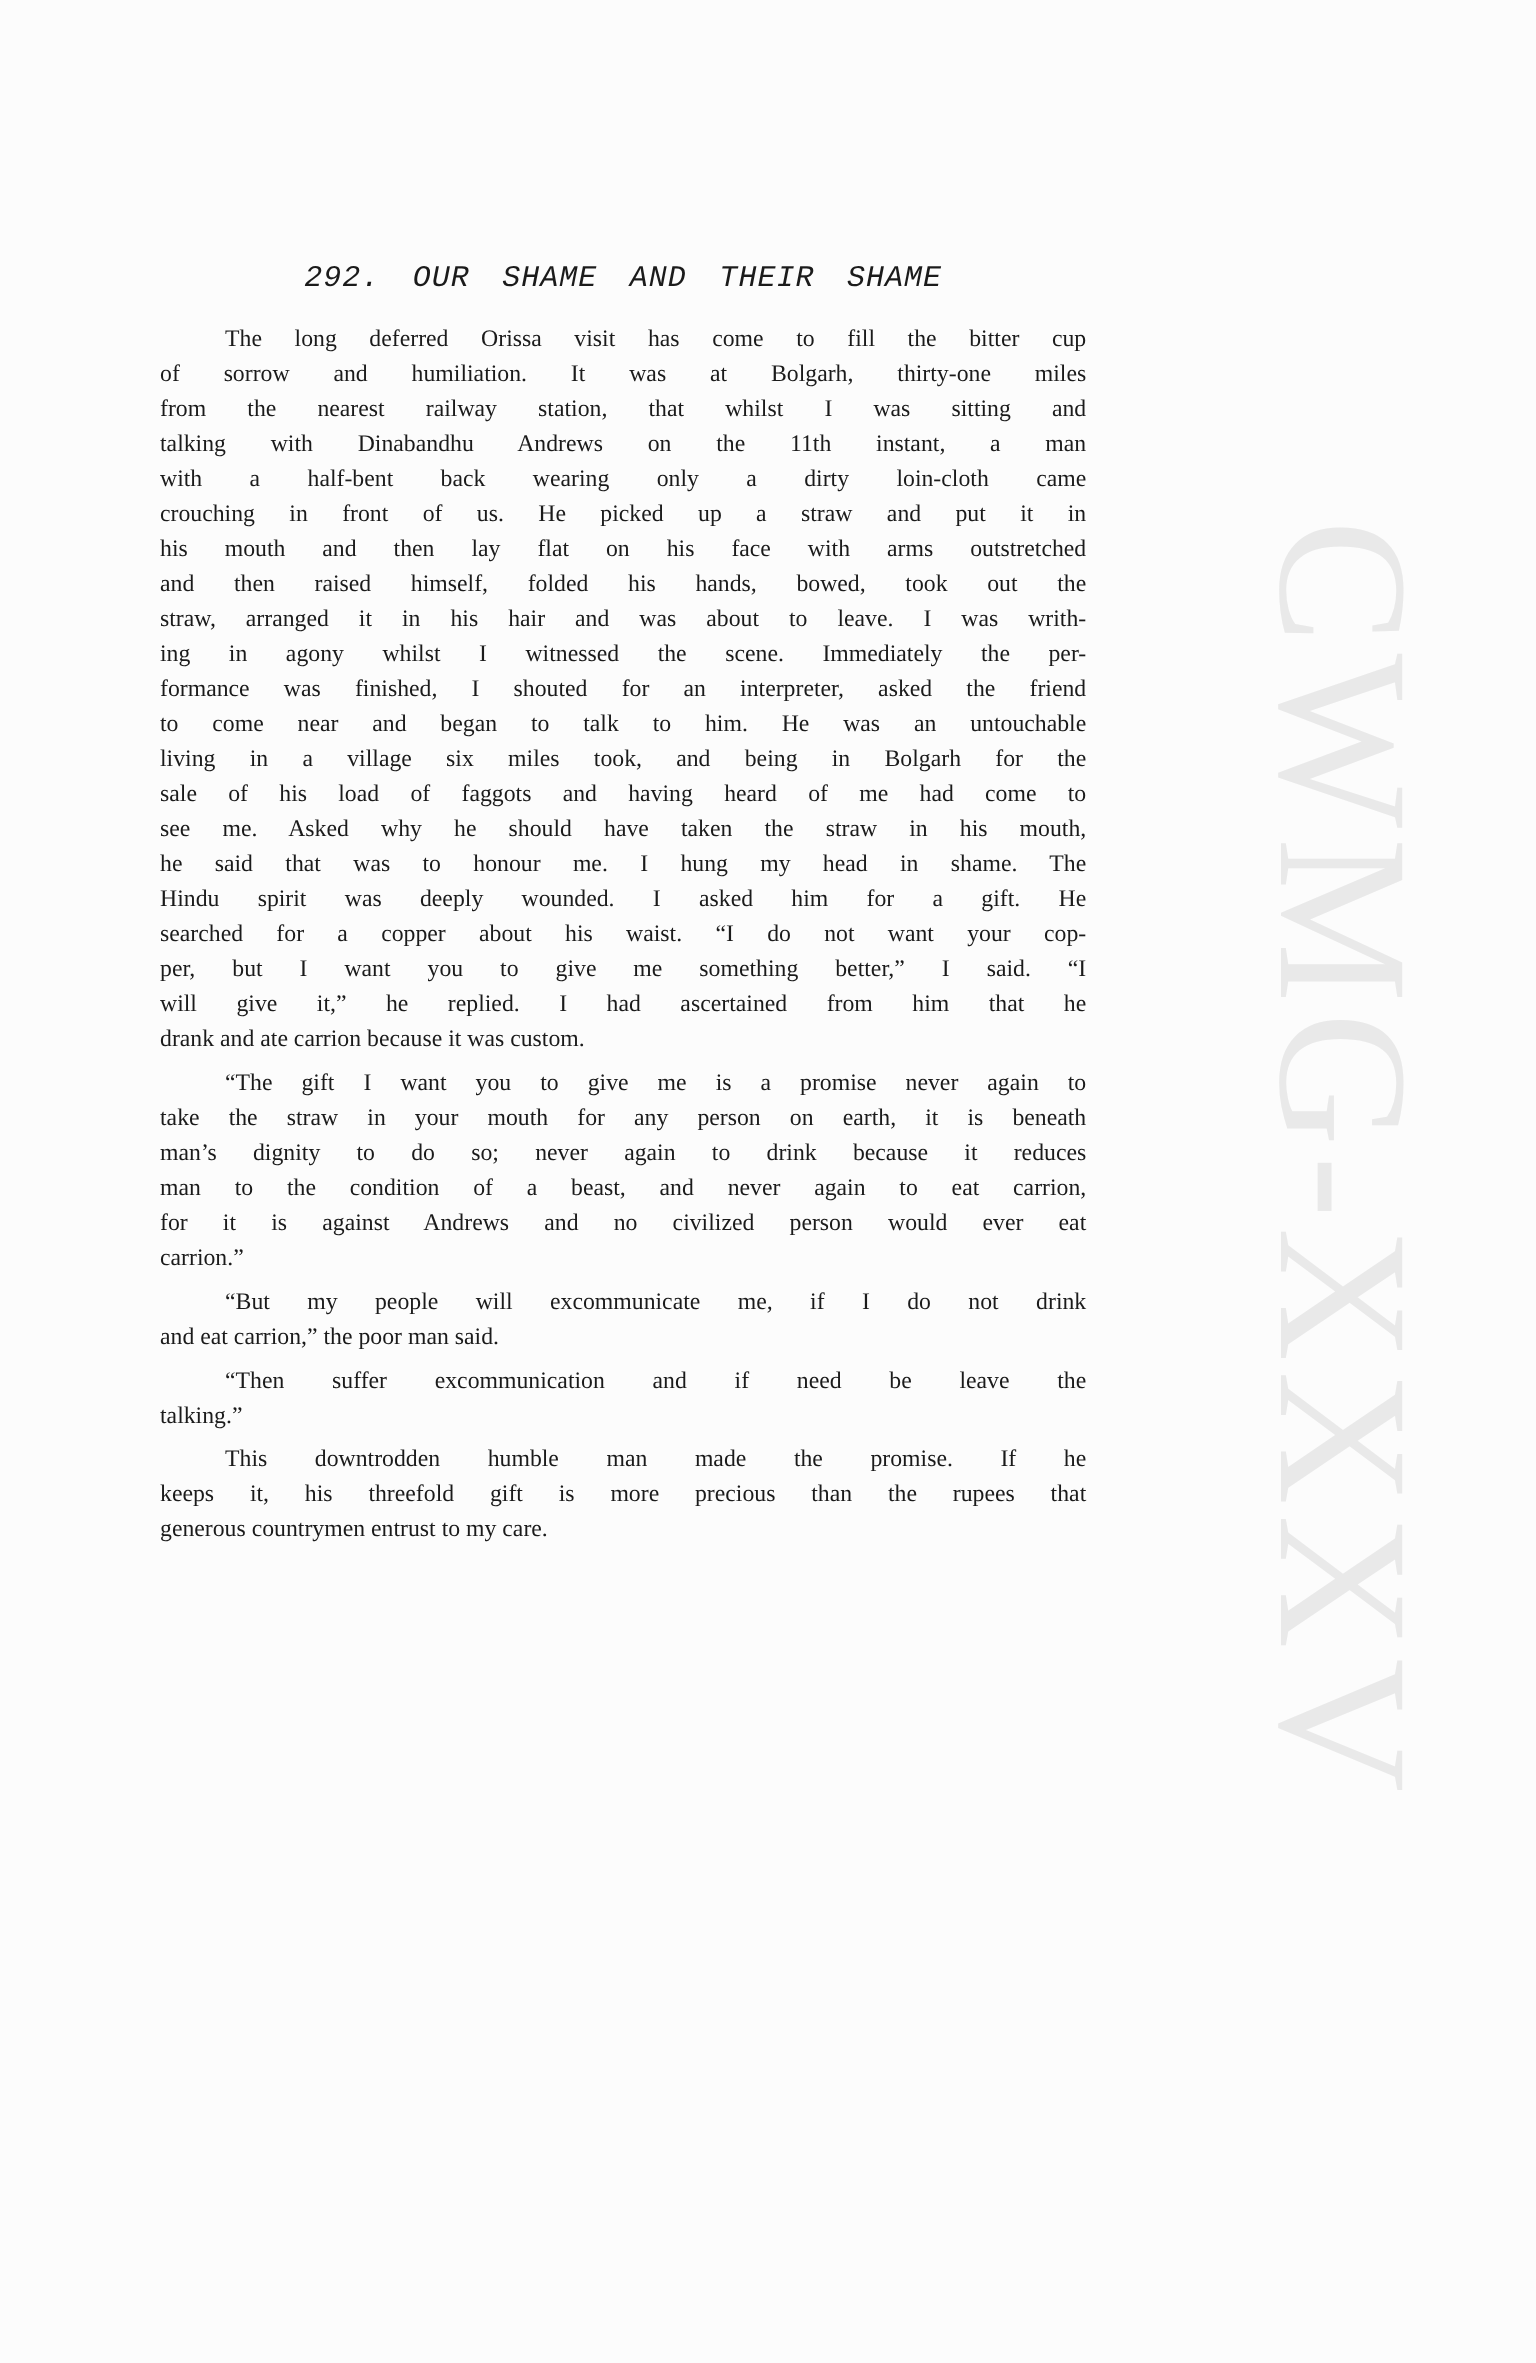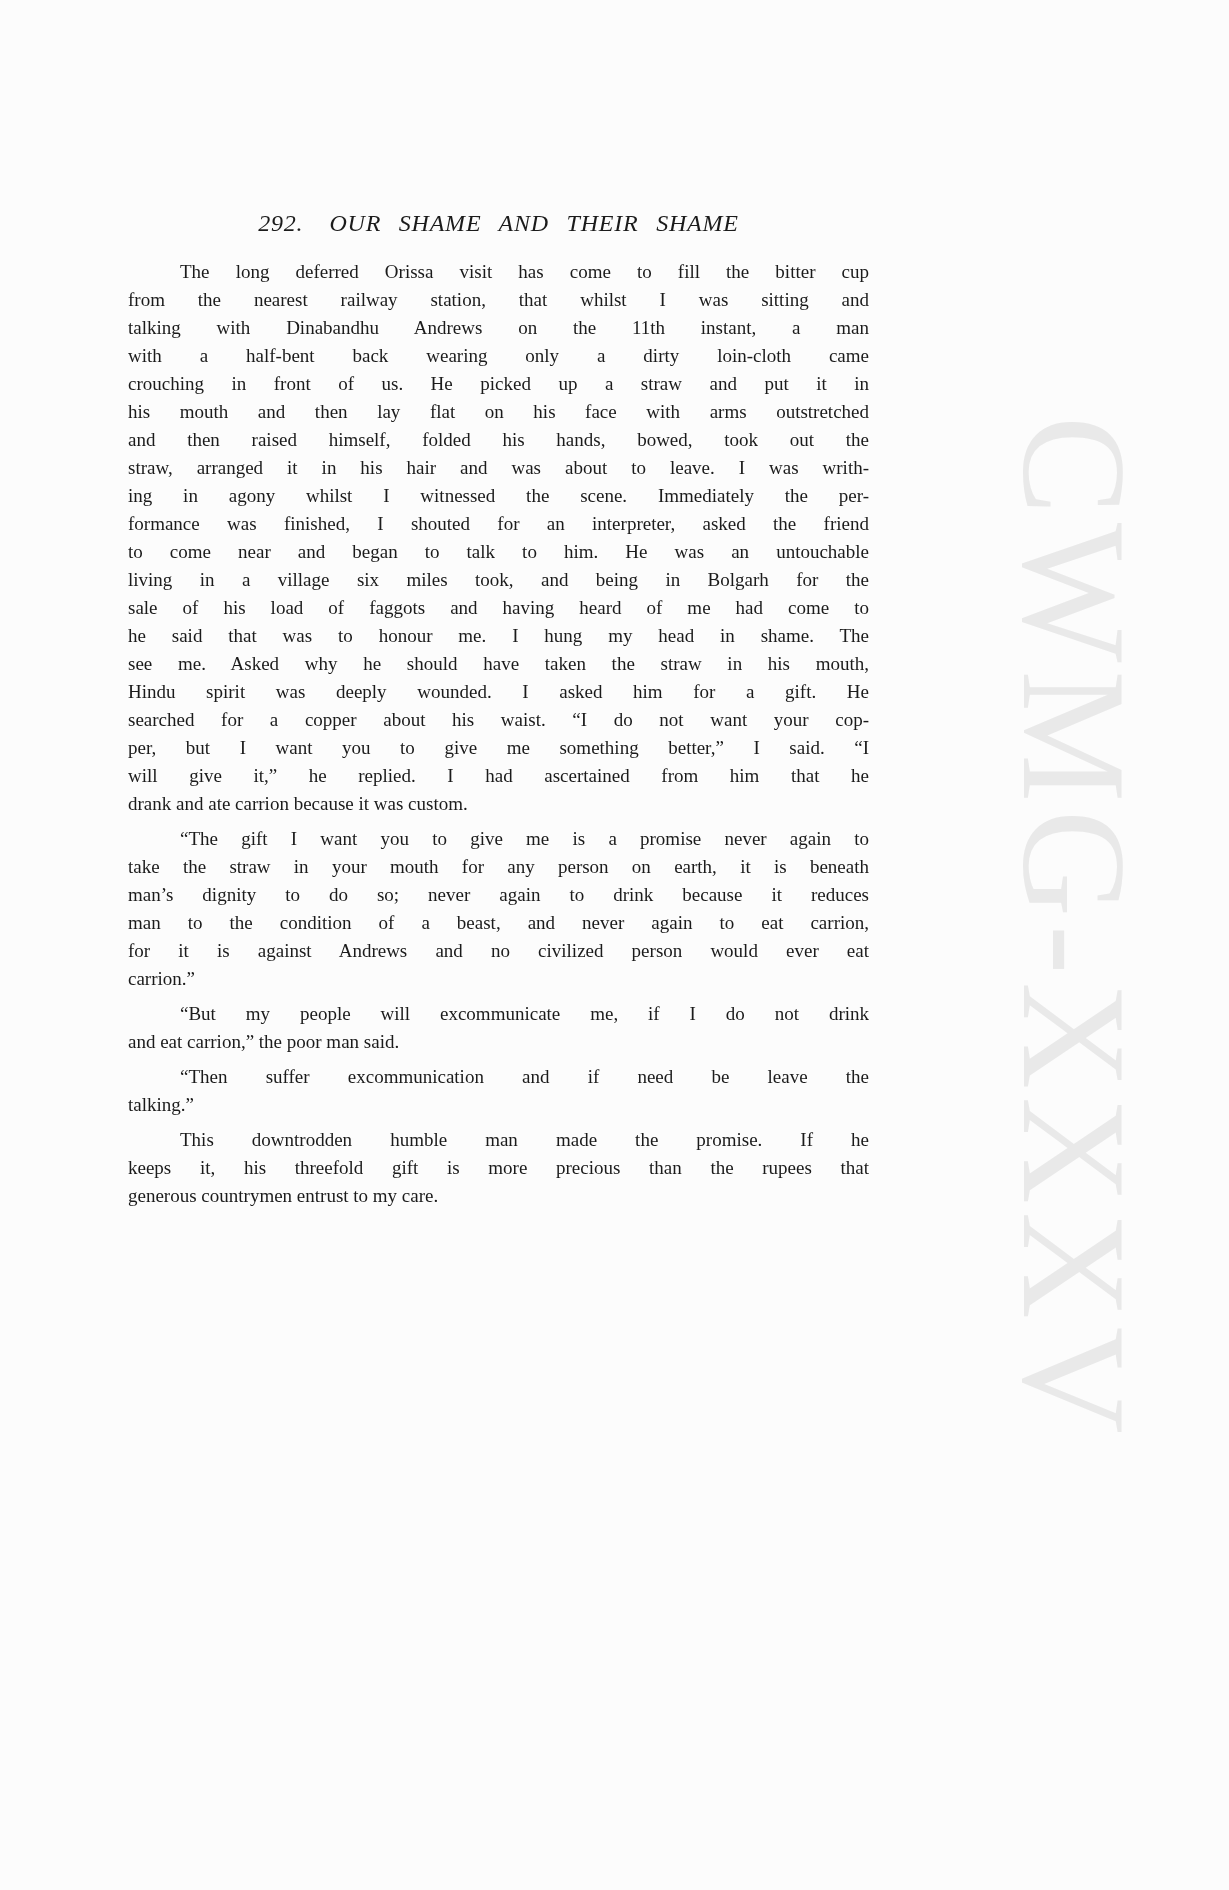--- a/index.html
+++ b/index.html
@@ -22,20 +22,21 @@
     position:absolute;
     top:210px;
     left:128px;
     width:741px;
     text-align:center;
     font-style:italic;
     font-size:24px;
     letter-spacing:0.8px;
     word-spacing:0.45em;
     white-space:nowrap;
+    font-family:Liberation Mono, monospace;
   }
   .title .num{
     margin-right:26px;
   }
   .bodytext{
     position:absolute;
     top:258px;
     left:128px;
     width:741px;
     font-size:19px;
@@ -69,34 +70,35 @@
 </head>
 <body>
 
 <div class="page">
   <div class="title">
     <span class="num">292.</span><span class="ttl">OUR SHAME AND THEIR SHAME</span>
   </div>
   <div class="bodytext" id="body-text">
       <div class="para">
         <div class="line first">The long deferred Orissa visit has come to fill the bitter cup</div>
+        <div class="line">of sorrow and humiliation. It was at Bolgarh, thirty-one miles</div>
         <div class="line">from the nearest railway station, that whilst I was sitting and</div>
         <div class="line">talking with Dinabandhu Andrews on the 11th instant, a man</div>
         <div class="line">with a half-bent back wearing only a dirty loin-cloth came</div>
         <div class="line">crouching in front of us. He picked up a straw and put it in</div>
         <div class="line">his mouth and then lay flat on his face with arms outstretched</div>
         <div class="line">and then raised himself, folded his hands, bowed, took out the</div>
         <div class="line">straw, arranged it in his hair and was about to leave. I was writh-</div>
         <div class="line">ing in agony whilst I witnessed the scene. Immediately the per-</div>
         <div class="line">formance was finished, I shouted for an interpreter, asked the friend</div>
         <div class="line">to come near and began to talk to him. He was an untouchable</div>
         <div class="line">living in a village six miles took, and being in Bolgarh for the</div>
         <div class="line">sale of his load of faggots and having heard of me had come to</div>
+        <div class="line">see me. Asked why he should have taken the straw in his mouth,</div>
         <div class="line">he said that was to honour me. I hung my head in shame. The</div>
-        <div class="line">see me. Asked why he should have taken the straw in his mouth,</div>
         <div class="line">Hindu spirit was deeply wounded. I asked him for a gift. He</div>
         <div class="line">searched for a copper about his waist. “I do not want your cop-</div>
         <div class="line">per, but I want you to give me something better,” I said. “I</div>
         <div class="line">will give it,” he replied. I had ascertained from him that he</div>
         <div class="line lastline">drank and ate carrion because it was custom.</div>
       </div>
       <div class="para">
         <div class="line first">“The gift I want you to give me is a promise never again to</div>
         <div class="line">take the straw in your mouth for any person on earth, it is beneath</div>
         <div class="line">man’s dignity to do so; never again to drink because it reduces</div>

